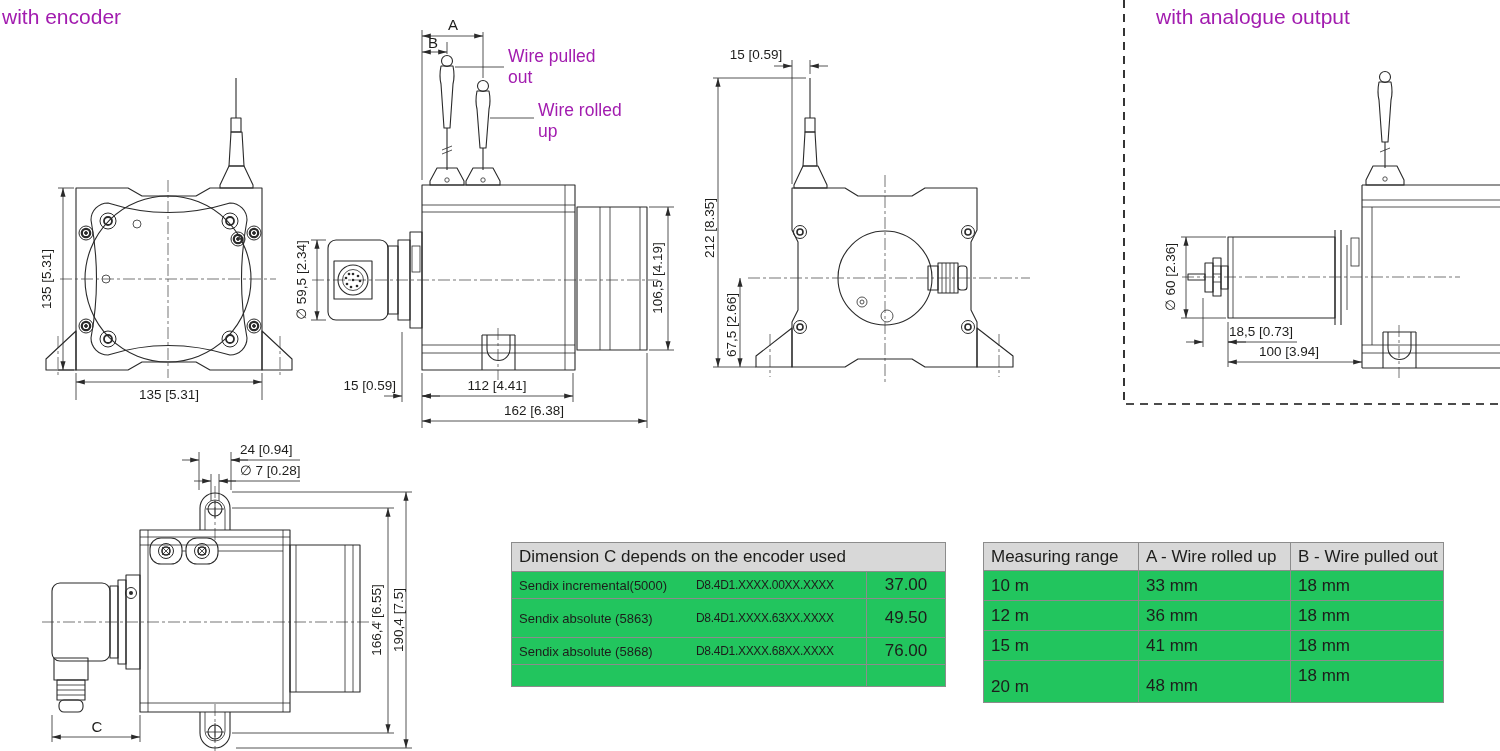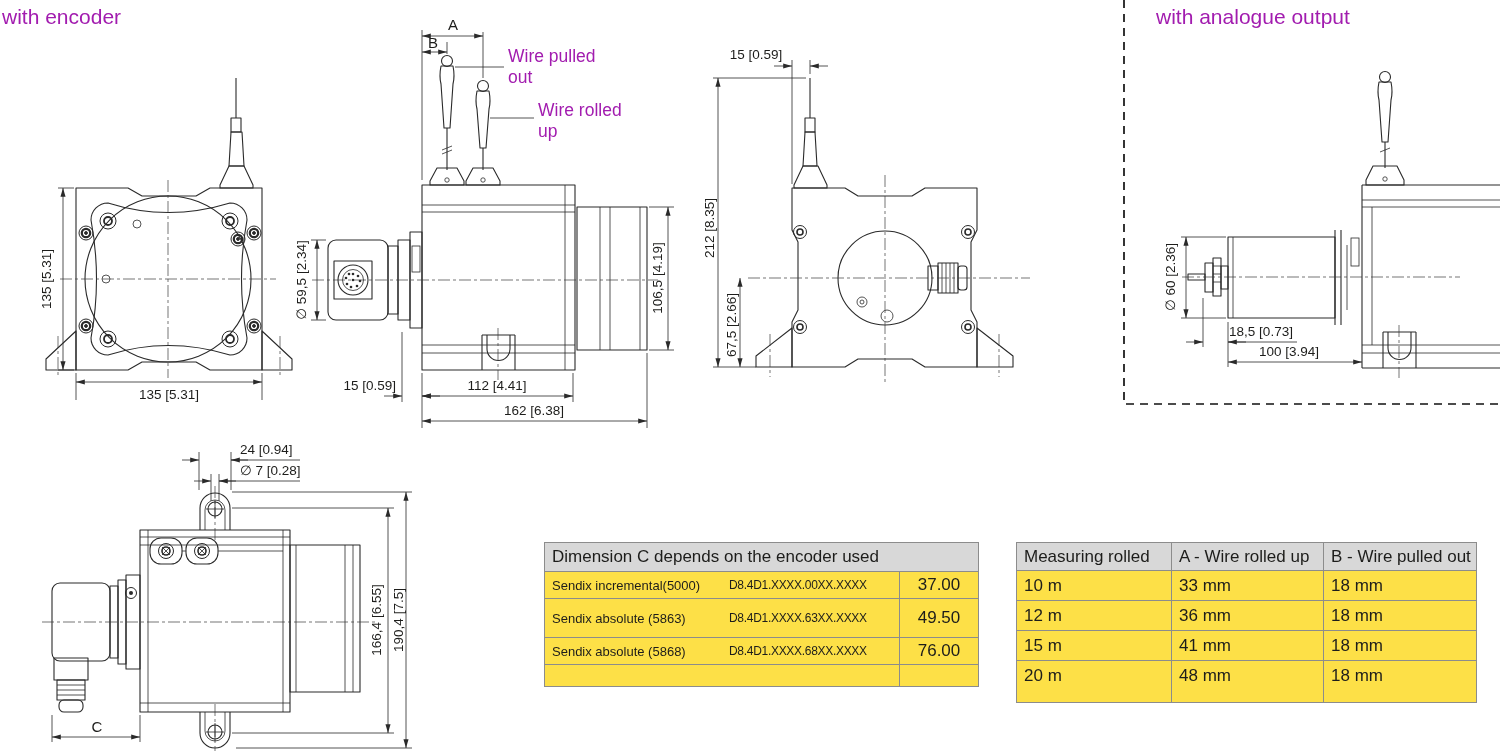--- a/index.html
+++ b/index.html
@@ -10,22 +10,22 @@
   svg{position:absolute;left:0;top:0;}
   .ln{stroke:#2a2a2a;fill:none;stroke-width:1.1;stroke-linejoin:round;}
   .thin{stroke:#2a2a2a;fill:none;stroke-width:0.8;}
   .cl{stroke:#3a3a3a;fill:none;stroke-width:0.7;stroke-dasharray:12 3 3 3;}
   .dim{stroke:#2a2a2a;fill:none;stroke-width:0.8;}
   .dash{stroke:#111;fill:none;stroke-width:1.7;stroke-dasharray:8 6;}
   text.dt{font-family:"Liberation Sans",sans-serif;font-size:13.5px;fill:#1d1d1b;}
   text.lb{font-family:"Liberation Sans",sans-serif;font-size:15px;fill:#1d1d1b;}
   .scr{stroke:#2a2a2a;fill:none;}
   
-  .dtable{position:absolute;border-collapse:collapse;table-layout:fixed;background:#fde047;
-          font-family:"Liberation Sans",sans-serif;color:#1d1d1b;margin-left:33px;}
+  .dtable{position:absolute;border-collapse:collapse;table-layout:fixed;background:#22c55e;
+          font-family:"Liberation Sans",sans-serif;color:#1d1d1b;}
   .dtable td,.dtable th{border:1px solid #8c8c8c;padding:0 0 0 7px;text-align:left;
           font-weight:normal;font-size:17px;overflow:hidden;white-space:nowrap;}
   .dtable{border:1.5px solid #666;}
   .hdr{background:#d8d8d8;}
   .enc-name{font-size:13px;}
   .name-cell{position:relative;}
   .enc-code{position:absolute;left:184px;top:50%;transform:translateY(-50%);font-size:12px;letter-spacing:-0.3px;}
   .c-val{text-align:center !important;padding:0 !important;}
   .filler td{border-top:1px solid #8c8c8c;}
 </style>
@@ -390,40 +390,40 @@
     </table>
 
   <table class="dtable" style="left:983px;top:542px;width:460px;">
     <colgroup>
         <col style="width:155px">
         <col style="width:152px">
         <col style="width:153px">
       </colgroup>
     <tbody>
         <tr style="height:28px">
-      <td class="hdr">Measuring rolled</td>
+      <td class="hdr">Measuring range</td>
       <td class="hdr">A - Wire rolled up</td>
       <td class="hdr">B - Wire pulled out</td>
     </tr>
     <tr style="height:30px">
       <td>10 m</td>
       <td>33 mm</td>
       <td>18 mm</td>
     </tr>
     <tr style="height:30px">
       <td>12 m</td>
       <td>36 mm</td>
       <td>18 mm</td>
     </tr>
     <tr style="height:30px">
       <td>15 m</td>
       <td>41 mm</td>
       <td>18 mm</td>
     </tr>
     <tr style="height:42px;vertical-align:top;">
-      <td style="padding-top:5px">20 m</td>
-      <td style="padding-top:5px">48 mm</td>
+      <td style="padding-top:16px">20 m</td>
+      <td style="padding-top:15px">48 mm</td>
       <td style="padding-top:5px">18 mm</td>
     </tr>
   </tbody>
     </table>
 
 </div>
 
 </body></html>

